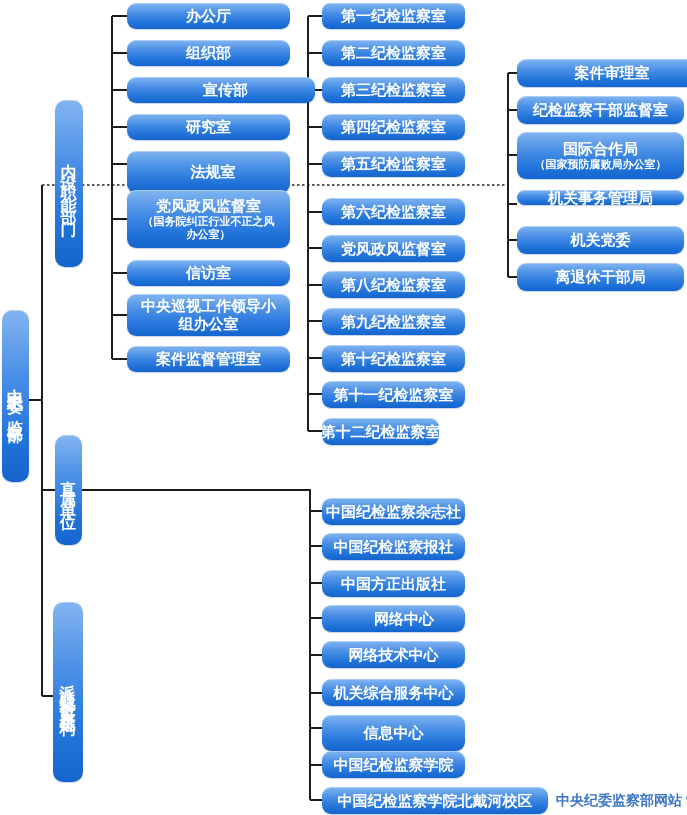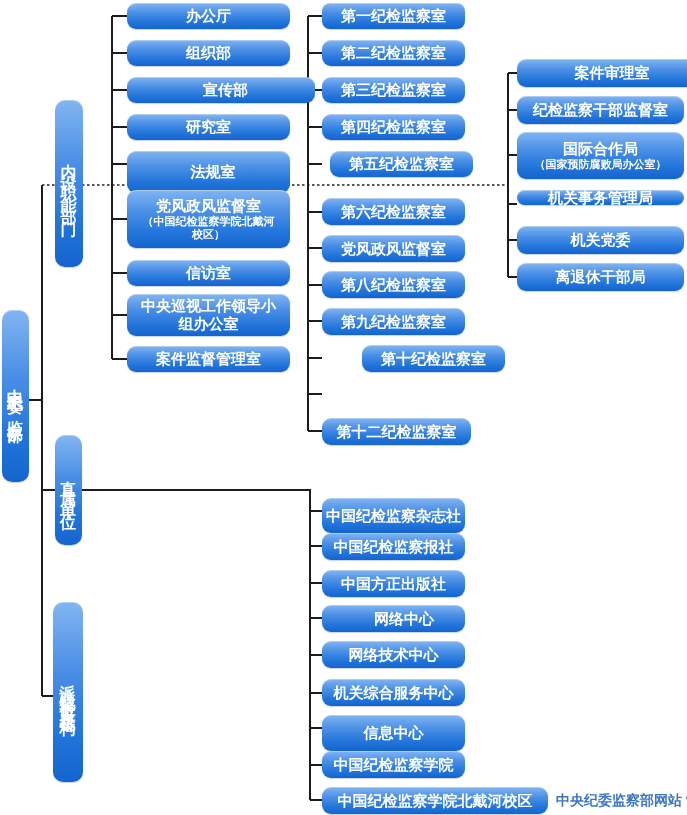--- a/index.html
+++ b/index.html
@@ -68,52 +68,53 @@
 
   <div class="node" style="left:127px;top:3px;width:163px;height:26px;">办公厅</div>
   <div class="node" style="left:127px;top:40px;width:163px;height:26px;">组织部</div>
   <div class="node" style="left:127px;top:77px;width:188px;height:26px;padding-left:12px;">宣传部</div>
   <div class="node" style="left:127px;top:114px;width:163px;height:26px;">研究室</div>
   <div class="node" style="left:127px;top:151px;width:163px;height:42px;padding-left:12px;">法规室</div>
 
   <div class="node" style="left:127px;top:190px;width:163px;height:58px;">
     <span class="stack">
       <span class="main" style="display:block;">党风政风监督室</span>
-      <span class="sub sub-narrow" style="display:block;">（中国纪检监察学院北戴河校区）</span>
+      <span class="sub sub-narrow" style="display:block;">（国务院纠正行业不正之风办公室）</span>
     </span>
   </div>
   <div class="node" style="left:127px;top:260px;width:163px;height:26px;">信访室</div>
   <div class="node wrap" style="left:127px;top:294px;width:163px;height:42px;">中央巡视工作领导小组办公室</div>
   <div class="node" style="left:127px;top:346px;width:163px;height:26px;">案件监督管理室</div>
 
   <div class="node" style="left:322px;top:3px;width:143px;height:26px;border-radius:8px;">第一纪检监察室</div>
   <div class="node" style="left:322px;top:40px;width:143px;height:26px;">第二纪检监察室</div>
   <div class="node" style="left:322px;top:77px;width:143px;height:26px;">第三纪检监察室</div>
   <div class="node" style="left:322px;top:114px;width:143px;height:26px;">第四纪检监察室</div>
-  <div class="node" style="left:322px;top:151px;width:143px;height:26px;margin-left:8px;">第五纪检监察室</div>
+  <div class="node" style="left:322px;top:151px;width:143px;height:26px;">第五纪检监察室</div>
   <div class="node" style="left:322px;top:198px;width:143px;height:27px;">第六纪检监察室</div>
   <div class="node" style="left:322px;top:235px;width:143px;height:27px;">党风政风监督室</div>
   <div class="node" style="left:322px;top:271px;width:143px;height:27px;">第八纪检监察室</div>
   <div class="node" style="left:322px;top:308px;width:143px;height:27px;">第九纪检监察室</div>
-  <div class="node" style="left:322px;top:345px;width:143px;height:27px;margin-left:40px;">第十纪检监察室</div>
-  <div class="node" style="left:322px;top:418px;width:149px;height:27px;">第十二纪检监察室</div>
+  <div class="node" style="left:322px;top:345px;width:143px;height:27px;">第十纪检监察室</div>
+  <div class="node" style="left:322px;top:381px;width:143px;height:27px;">第十一纪检监察室</div>
+  <div class="node" style="left:322px;top:418px;width:117px;height:27px;">第十二纪检监察室</div>
 
   <div class="node" style="left:517px;top:59px;width:190px;height:28px;">案件审理室</div>
   <div class="node" style="left:517px;top:96px;width:167px;height:28px;">纪检监察干部监督室</div>
   <div class="node" style="left:517px;top:132px;width:167px;height:47px;">
     <span class="stack">
       <span class="main" style="display:block;">国际合作局</span>
       <span class="sub" style="display:block;">（国家预防腐败局办公室）</span>
     </span>
   </div>
   <div class="node" style="left:517px;top:190px;width:167px;height:15px;">机关事务管理局</div>
   <div class="node" style="left:517px;top:226px;width:167px;height:28px;">机关党委</div>
   <div class="node" style="left:517px;top:263px;width:167px;height:28px;">离退休干部局</div>
 
-  <div class="node" style="left:322px;top:498px;width:143px;height:35px;">中国纪检监察杂志社</div>
+  <div class="node" style="left:322px;top:498px;width:143px;height:27px;">中国纪检监察杂志社</div>
   <div class="node" style="left:322px;top:533px;width:143px;height:27px;">中国纪检监察报社</div>
   <div class="node" style="left:322px;top:570px;width:143px;height:27px;">中国方正出版社</div>
   <div class="node" style="left:322px;top:605px;width:143px;height:27px;padding-left:24px;">网络中心</div>
   <div class="node" style="left:322px;top:641px;width:143px;height:27px;">网络技术中心</div>
   <div class="node" style="left:322px;top:679px;width:143px;height:27px;">机关综合服务中心</div>
   <div class="node" style="left:322px;top:715px;width:143px;height:36px;">信息中心</div>
   <div class="node" style="left:322px;top:751px;width:143px;height:27px;">中国纪检监察学院</div>
   <div class="node" style="left:322px;top:787px;width:226px;height:27px;">中国纪检监察学院北戴河校区</div>
 
   <div class="credit">中央纪委监察部网站 制作</div>

